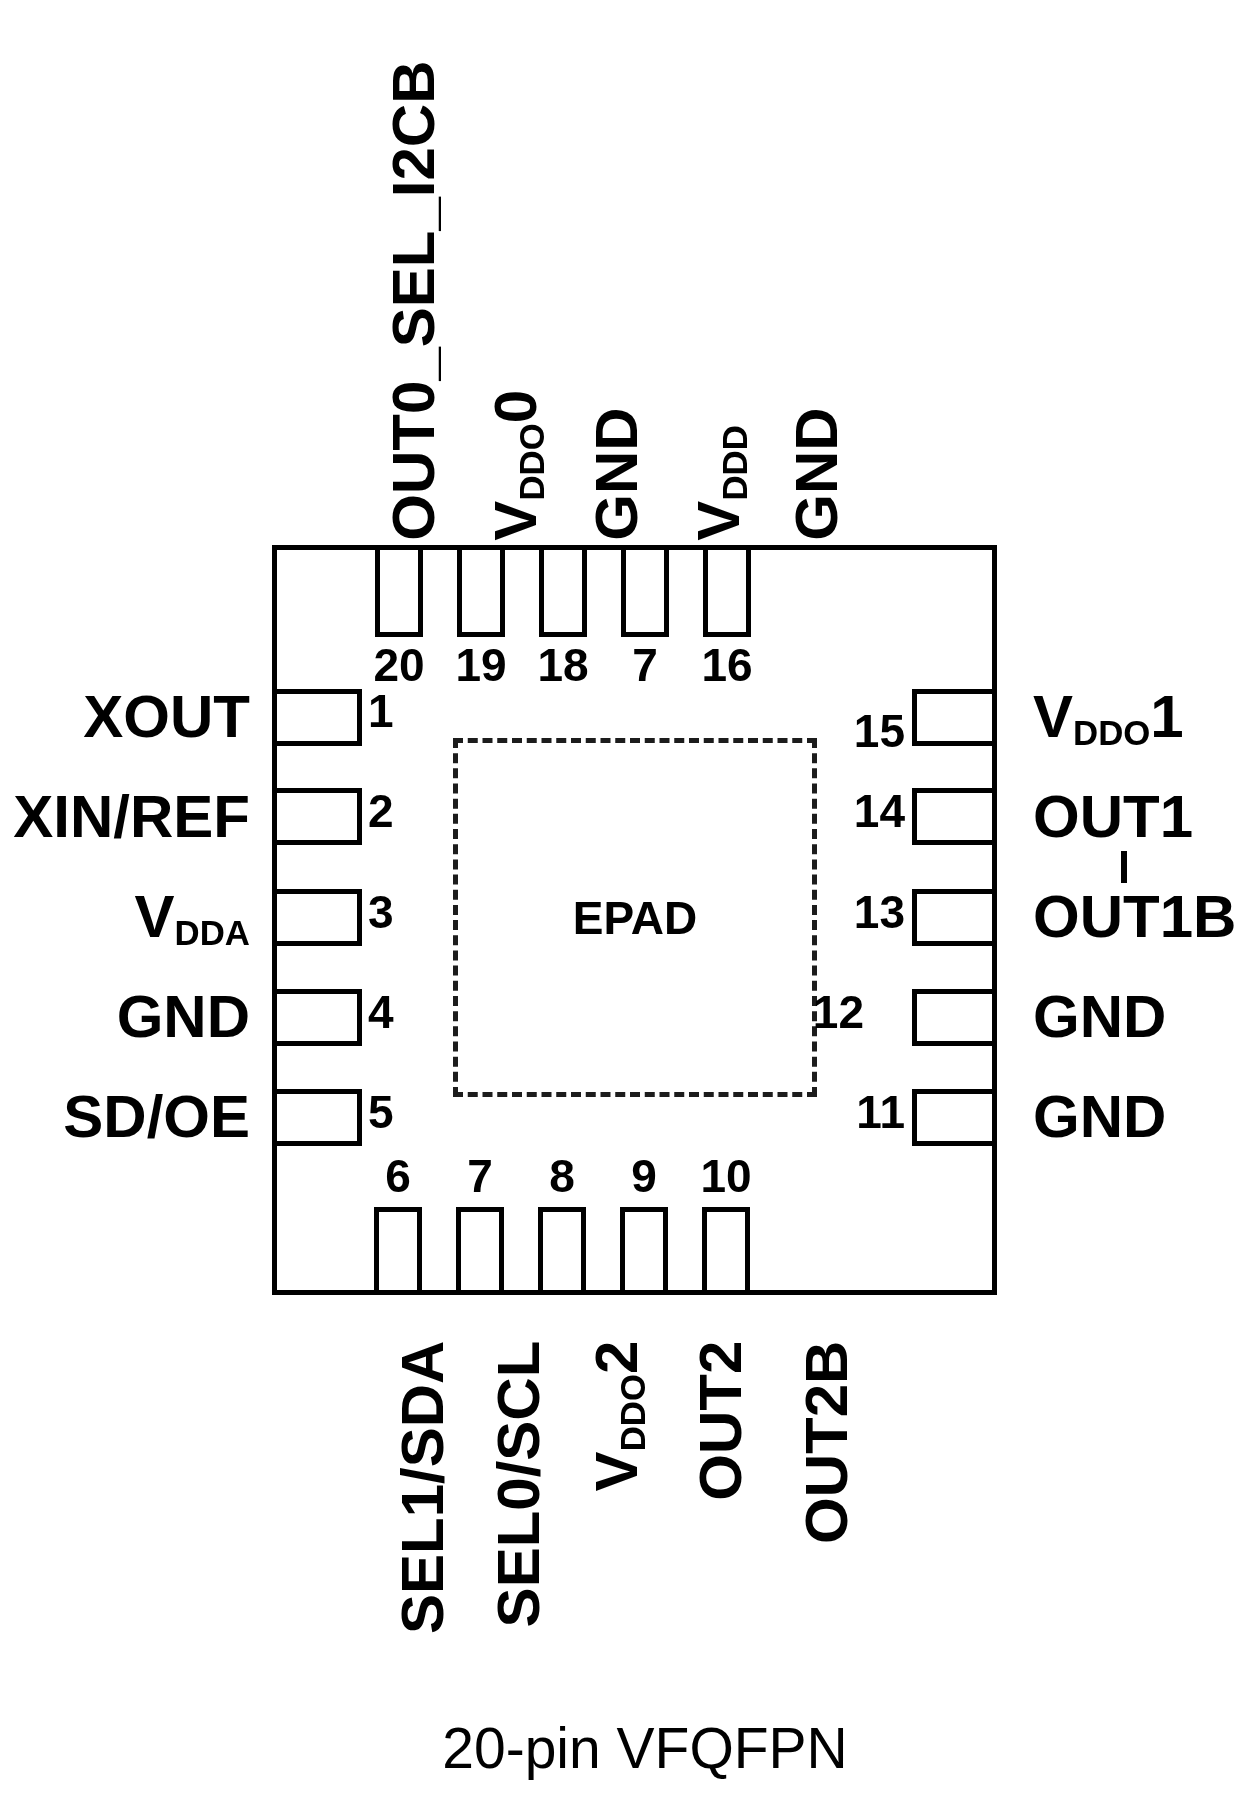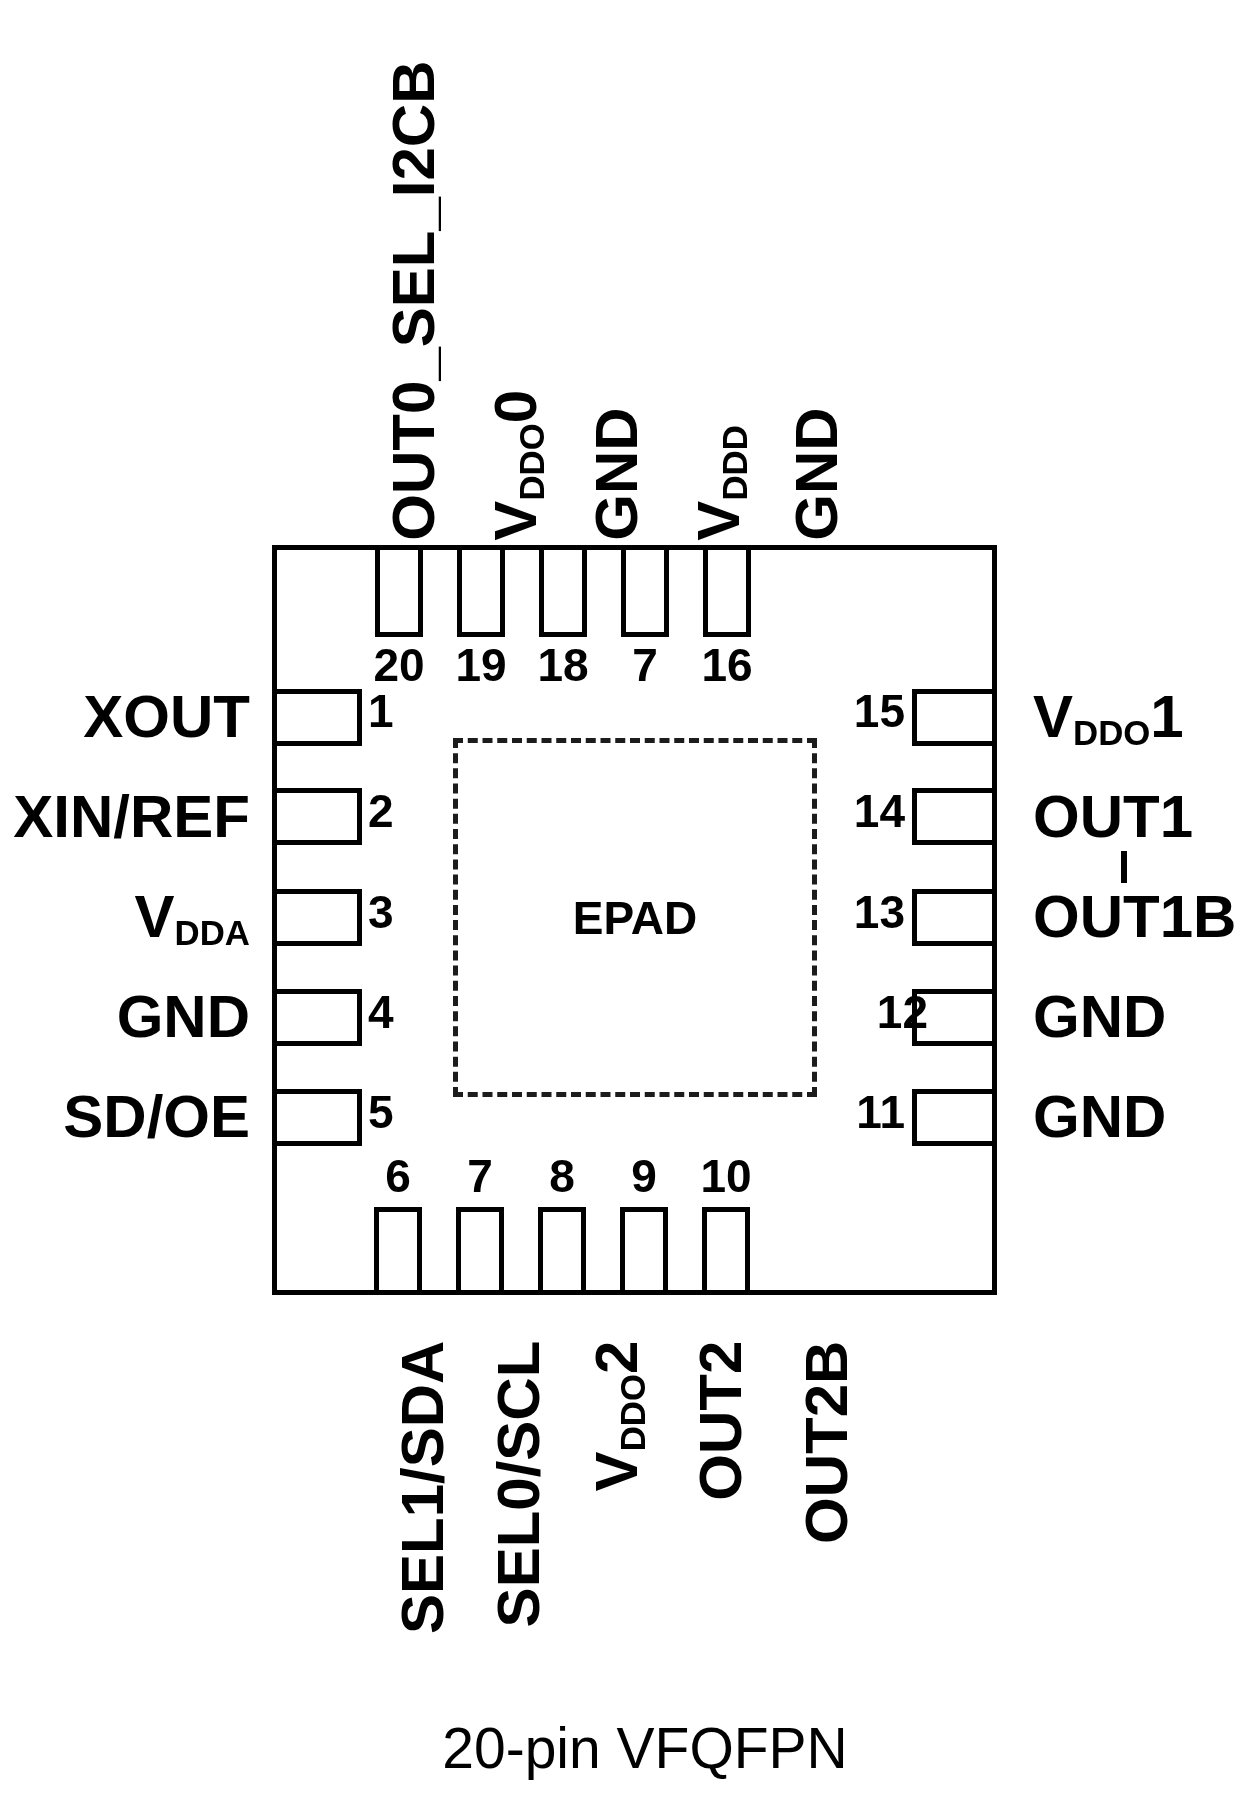--- a/index.html
+++ b/index.html
@@ -103,24 +103,24 @@
   <div class="pad" style="left:912px;top:889px;width:85px;height:57px;"></div>
   <div class="pad" style="left:912px;top:989px;width:85px;height:57px;"></div>
   <div class="pad" style="left:912px;top:1089px;width:85px;height:57px;"></div>
 
   <div class="num" style="left:368px;top:687px;">1</div>
   <div class="num" style="left:368px;top:787px;">2</div>
   <div class="num" style="left:368px;top:888px;">3</div>
   <div class="num" style="left:368px;top:988px;">4</div>
   <div class="num" style="left:368px;top:1088px;">5</div>
 
-  <div class="num rgt" style="left:795px;top:687px;width:110px;">15</div>
+  <div class="num rgt" style="left:795px;top:707px;width:110px;">15</div>
   <div class="num rgt" style="left:795px;top:787px;width:110px;">14</div>
   <div class="num rgt" style="left:795px;top:888px;width:110px;">13</div>
-  <div class="num rgt" style="left:818px;top:988px;width:110px;">12</div>
+  <div class="num rgt" style="left:754px;top:988px;width:110px;">12</div>
   <div class="num rgt" style="left:795px;top:1088px;width:110px;">11</div>
 
   <div class="num ctr" style="left:344px;top:641px;width:110px;">20</div>
   <div class="num ctr" style="left:426px;top:641px;width:110px;">19</div>
   <div class="num ctr" style="left:508px;top:641px;width:110px;">18</div>
   <div class="num ctr" style="left:590px;top:641px;width:110px;">7</div>
   <div class="num ctr" style="left:672px;top:641px;width:110px;">16</div>
 
   <div class="num ctr" style="left:343px;top:1152px;width:110px;">6</div>
   <div class="num ctr" style="left:425px;top:1152px;width:110px;">7</div>

